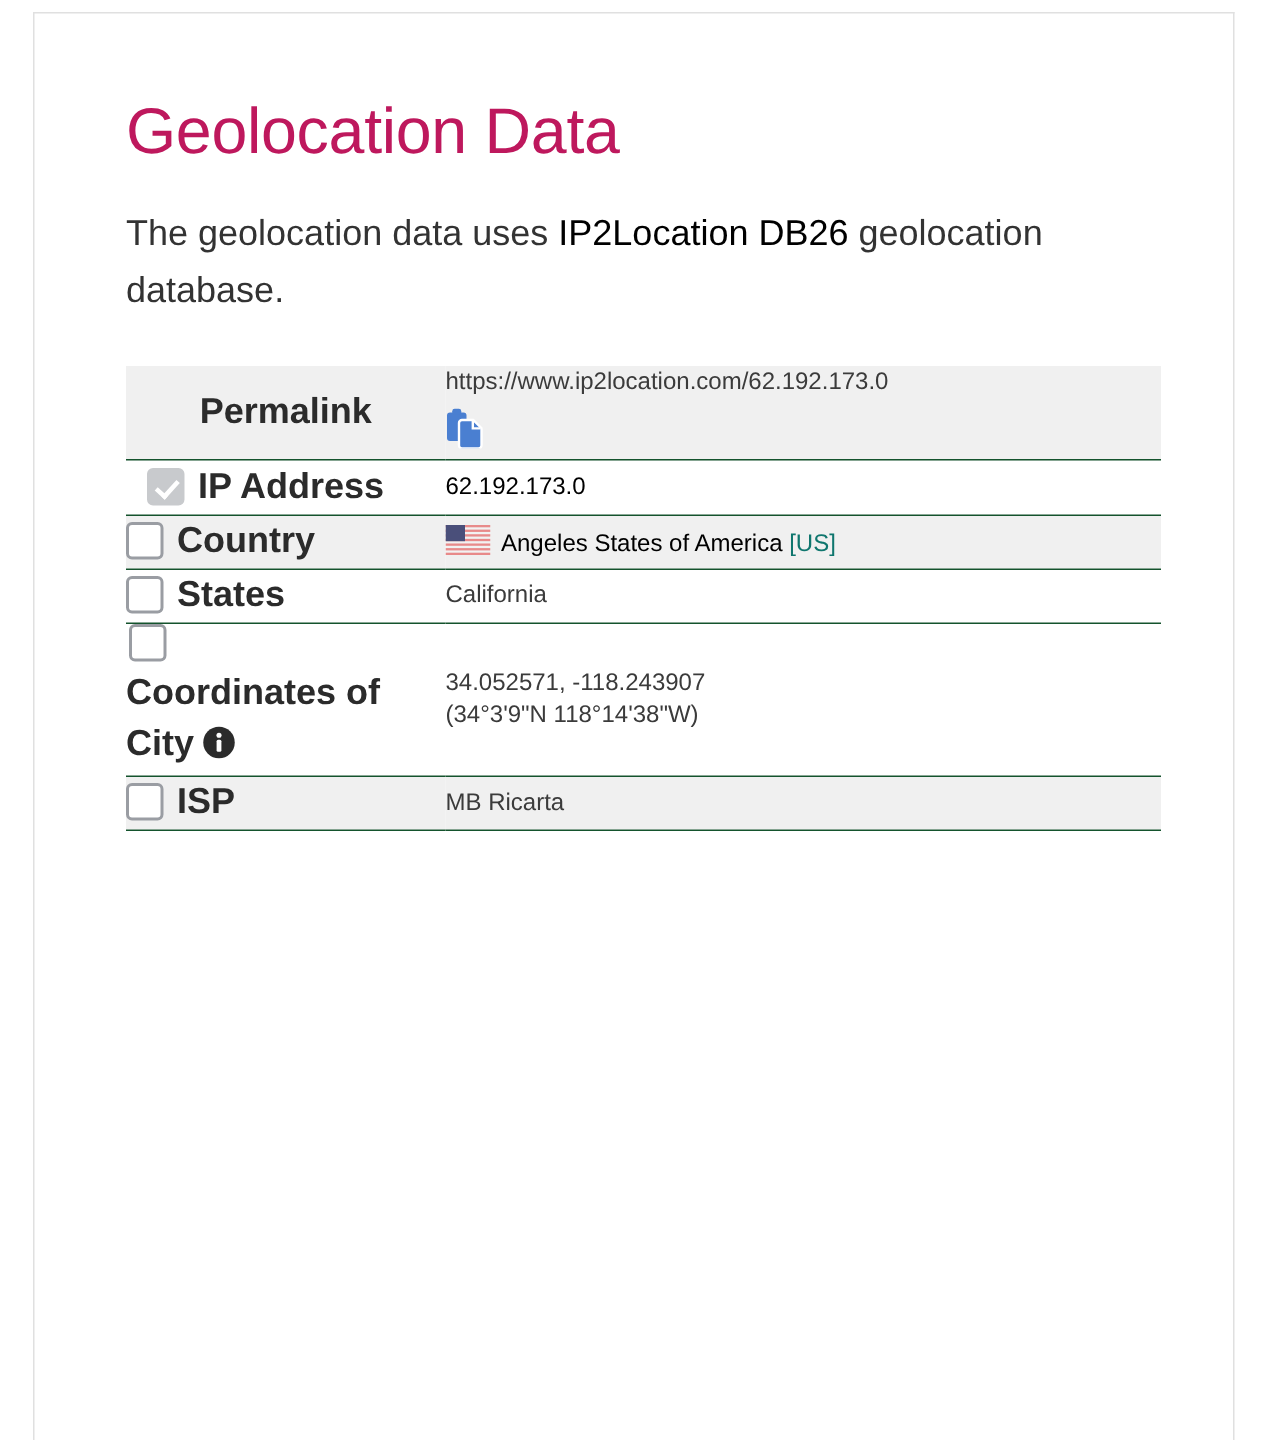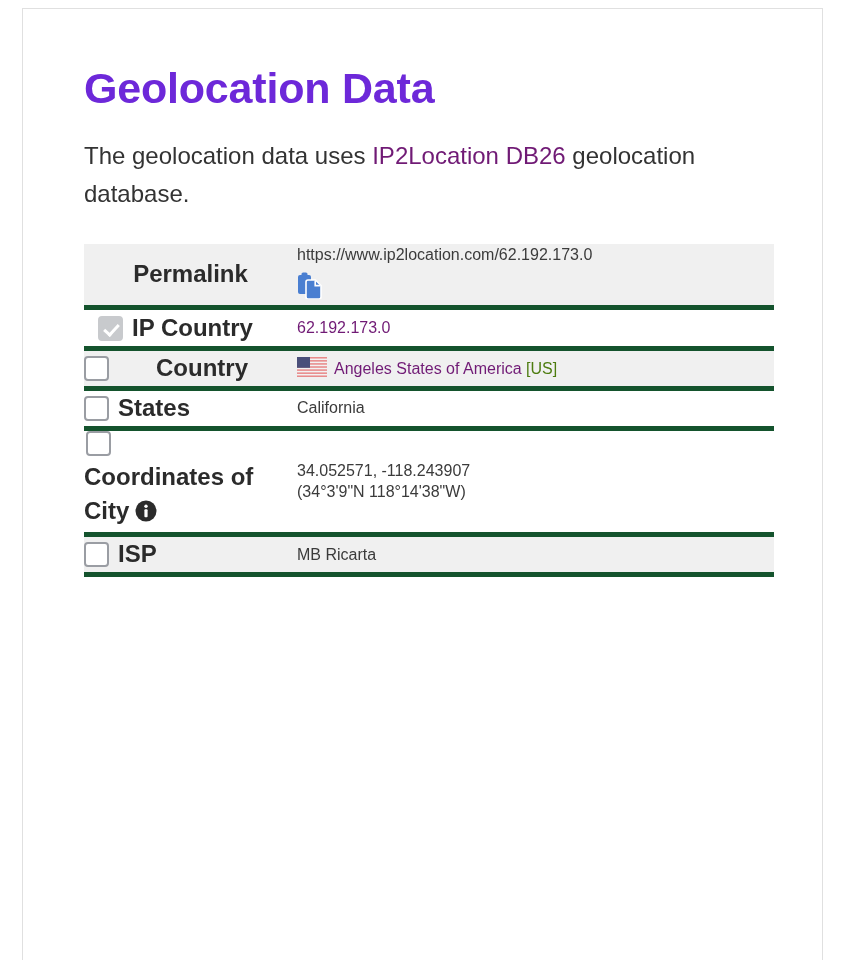--- a/index.html
+++ b/index.html
@@ -27,48 +27,48 @@
     box-sizing: border-box;
     overflow: hidden;
   }
 
   .content {
     padding: 55px 0 0 61px;
   }
 
   .page-title {
     font-size: 43px;
-    font-weight: 700;
-    color: #6d28d9;
+    font-weight: 400;
+    color: #be185d;
     letter-spacing: -0.2px;
     margin: 0 0 24px 0;
     line-height: 1.15;
   }
 
   .intro {
     font-size: 24px;
     line-height: 1.55;
     color: #333333;
     width: 625px;
     margin: 0 0 32px 0;
   }
 
   a.link {
-    color: #701a75;
+    color: #000000;
     text-decoration: none;
   }
 
   
   .geo-table {
     width: 690px;
     border-collapse: collapse;
     table-layout: fixed;
   }
   .geo-table tr {
-    border-bottom: 5px solid #14532d;
+    border-bottom: 1px solid #14532d;
   }
   .geo-table tr.shaded {
     background: #f0f0f0;
   }
   .geo-table td {
     vertical-align: middle;
     padding: 0;
   }
   .cell-label {
     width: 213px;
@@ -137,21 +137,21 @@
 
   .flag {
     display: inline-block;
     width: 30px;
     height: 20px;
     vertical-align: -3px;
     margin-right: 7px;
   }
 
   .bracket {
-    color: #4d7c0f;
+    color: #0f766e;
   }
 
   .info-icon {
     display: inline-block;
     vertical-align: -3px;
     margin-left: 6px;
   }
 
   .coords-line { display: block; }
 
@@ -185,30 +185,30 @@
                 <rect x="4.5" y="1.5" width="6" height="4" rx="1.6" fill="#4a7fd1"></rect>
                 <path d="M11 9 h7.5 l5.5 5.5 V26 a2 2 0 0 1 -2 2 H11 a2 2 0 0 1 -2 -2 V11 a2 2 0 0 1 2 -2 z" fill="#4a7fd1" stroke="#ffffff" stroke-width="1.6"></path>
                 <path d="M18.2 9.4 V14.6 H23.4" fill="none" stroke="#ffffff" stroke-width="1.6"></path>
               </svg>
             </span>
           </td>
         </tr>
 
         <tr class="row-ip">
           <td class="cell-label">
-            <span class="cb checked"></span><span class="label-inner" style="display:inline;">IP Country</span>
+            <span class="cb checked"></span><span class="label-inner" style="display:inline;">IP Address</span>
           </td>
           <td class="cell-value">
             <a class="link" href="#">62.192.173.0</a>
           </td>
         </tr>
 
         <tr class="shaded">
           <td class="cell-label">
-            <span class="cb"></span><span class="label-inner" style="display:inline;margin-left:38px;">Country</span>
+            <span class="cb"></span><span class="label-inner" style="display:inline;">Country</span>
           </td>
           <td class="cell-value nowrap">
             <span class="flag">
               <svg width="30" height="20" viewBox="0 0 30 20" aria-hidden="true">
                 <rect width="30" height="20" fill="#f2f2f2"></rect>
                 <g fill="#e88a8a">
                   <rect y="0" width="30" height="1.54"></rect>
                   <rect y="3.08" width="30" height="1.54"></rect>
                   <rect y="6.16" width="30" height="1.54"></rect>
                   <rect y="9.24" width="30" height="1.54"></rect>

